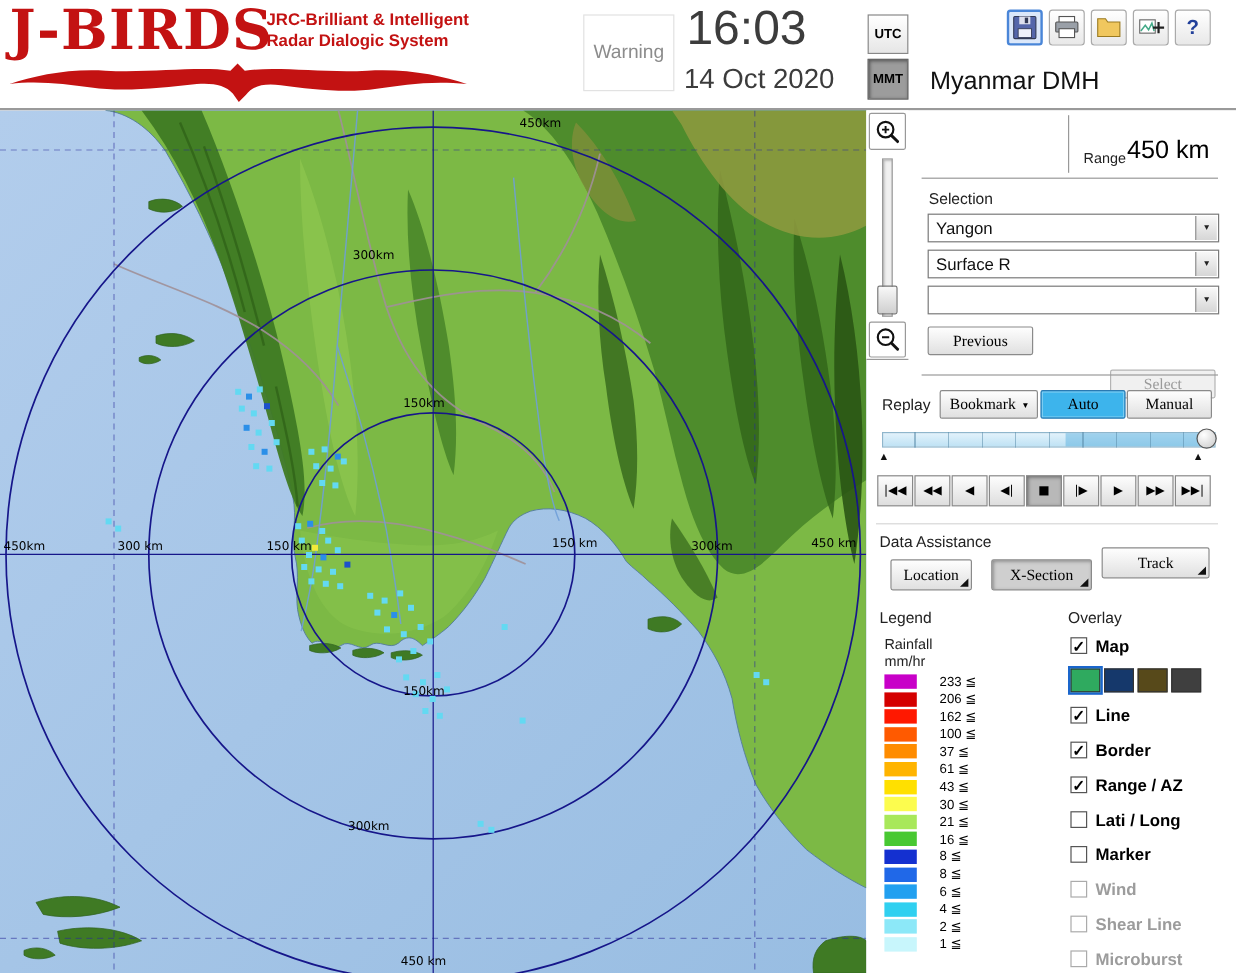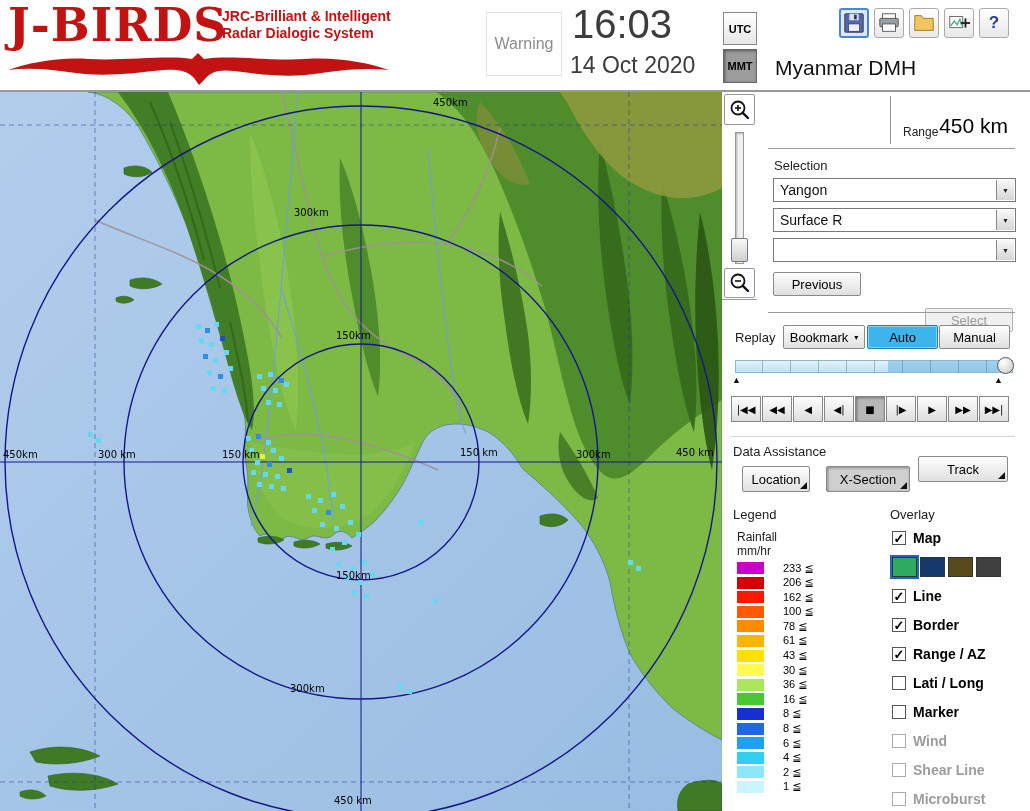--- a/index.html
+++ b/index.html
@@ -36,21 +36,21 @@
   .zslider-track{position:absolute;left:13px;top:40px;width:9px;height:132px;background:#f0f0f0;border:1px solid #999;box-shadow:inset 1px 1px 2px rgba(0,0,0,.25);box-sizing:border-box;}
   .zslider-thumb{position:absolute;left:9px;top:146px;width:17px;height:24px;background:linear-gradient(#f8f8f8,#cfcfcf);border:1px solid #777;border-radius:2px;box-sizing:border-box;cursor:pointer;}
   
   .range-divider{position:absolute;left:168px;top:4px;width:1px;height:48px;background:#999;}
   .range-label{position:absolute;left:181px;top:6px;font-size:12px;color:#222;margin-top:27px;}
   .range-value{position:absolute;left:146px;top:22px;width:140px;text-align:right;font-size:21px;color:#000;}
   
   .dropdown{position:absolute;left:51px;width:243px;height:24px;background:#fff;border:1px solid #7a7a7a;box-sizing:border-box;font-size:14px;color:#111;display:flex;align-items:center;padding-left:6px;cursor:pointer;}
   .dd-arrow{position:absolute;right:1px;top:1px;bottom:1px;width:17px;background:linear-gradient(#f8f8f8,#d6d6d6);border-left:1px solid #888;display:flex;align-items:center;justify-content:center;font-size:7px;color:#222;}
   
-  .btn{position:absolute;box-sizing:border-box;background:linear-gradient(#fefefe,#e0e0e0);border:1px solid #8a8a8a;border-radius:2px;font-size:13px;color:#000;display:flex;align-items:center;justify-content:center;font-family:Liberation Sans, sans-serif;padding:0;cursor:pointer;}
+  .btn{position:absolute;box-sizing:border-box;background:linear-gradient(#fefefe,#e0e0e0);border:1px solid #8a8a8a;border-radius:2px;font-size:13px;color:#000;display:flex;align-items:center;justify-content:center;font-family:Liberation Serif, serif;padding:0;cursor:pointer;}
   .btn.disabled{color:#9a9a9a;background:#f0f0f0;border-color:#b4b4b4;margin-top:36px;}
   .btn.pressed{background:#cfcfcf;box-shadow:inset 1px 1px 3px rgba(0,0,0,.35);}
   .btn-auto{background:#3db4ec;border-color:#2a7ab2;box-shadow:inset 0 0 0 1px rgba(255,255,255,.4);}
   .varrow{font-size:8px;margin-left:6px;}
   .corner{position:absolute;right:2px;bottom:2px;width:0;height:0;border-left:7px solid transparent;border-bottom:7px solid #111;}
   
   .timeline{position:absolute;left:13px;top:268px;width:278px;height:13px;}
   .tl-track{position:absolute;left:0;top:0;right:0;bottom:0;background:linear-gradient(#e2f2fb,#bfe2f4);border:1px solid #8fb6cc;box-sizing:border-box;}
   .tl-ticks{position:absolute;left:0;top:0;right:0;bottom:0;background:repeating-linear-gradient(90deg,transparent 0 27px,rgba(90,140,170,.55) 27px 28px);}
   .tl-seg{position:absolute;left:55%;top:1px;bottom:1px;width:41%;background:rgba(80,170,220,.45);}
@@ -395,37 +395,37 @@
         <div class="legend-row">
           <span class="legend-swatch" style="background: rgb(255, 24, 0);"></span>
           <span class="legend-val">162 ≦</span>
         </div>
         <div class="legend-row">
           <span class="legend-swatch" style="background: rgb(255, 90, 0);"></span>
           <span class="legend-val">100 ≦</span>
         </div>
         <div class="legend-row">
           <span class="legend-swatch" style="background: rgb(255, 140, 0);"></span>
-          <span class="legend-val">78 ≦</span>
+          <span class="legend-val">37 ≦</span>
         </div>
         <div class="legend-row">
           <span class="legend-swatch" style="background: rgb(255, 180, 0);"></span>
           <span class="legend-val">61 ≦</span>
         </div>
         <div class="legend-row">
           <span class="legend-swatch" style="background: rgb(255, 224, 0);"></span>
           <span class="legend-val">43 ≦</span>
         </div>
         <div class="legend-row">
           <span class="legend-swatch" style="background: rgb(252, 252, 78);"></span>
           <span class="legend-val">30 ≦</span>
         </div>
         <div class="legend-row">
           <span class="legend-swatch" style="background: rgb(168, 232, 90);"></span>
-          <span class="legend-val">36 ≦</span>
+          <span class="legend-val">21 ≦</span>
         </div>
         <div class="legend-row">
           <span class="legend-swatch" style="background: rgb(72, 200, 50);"></span>
           <span class="legend-val">16 ≦</span>
         </div>
         <div class="legend-row">
           <span class="legend-swatch" style="background: rgb(20, 48, 208);"></span>
           <span class="legend-val">8 ≦</span>
         </div>
         <div class="legend-row">

